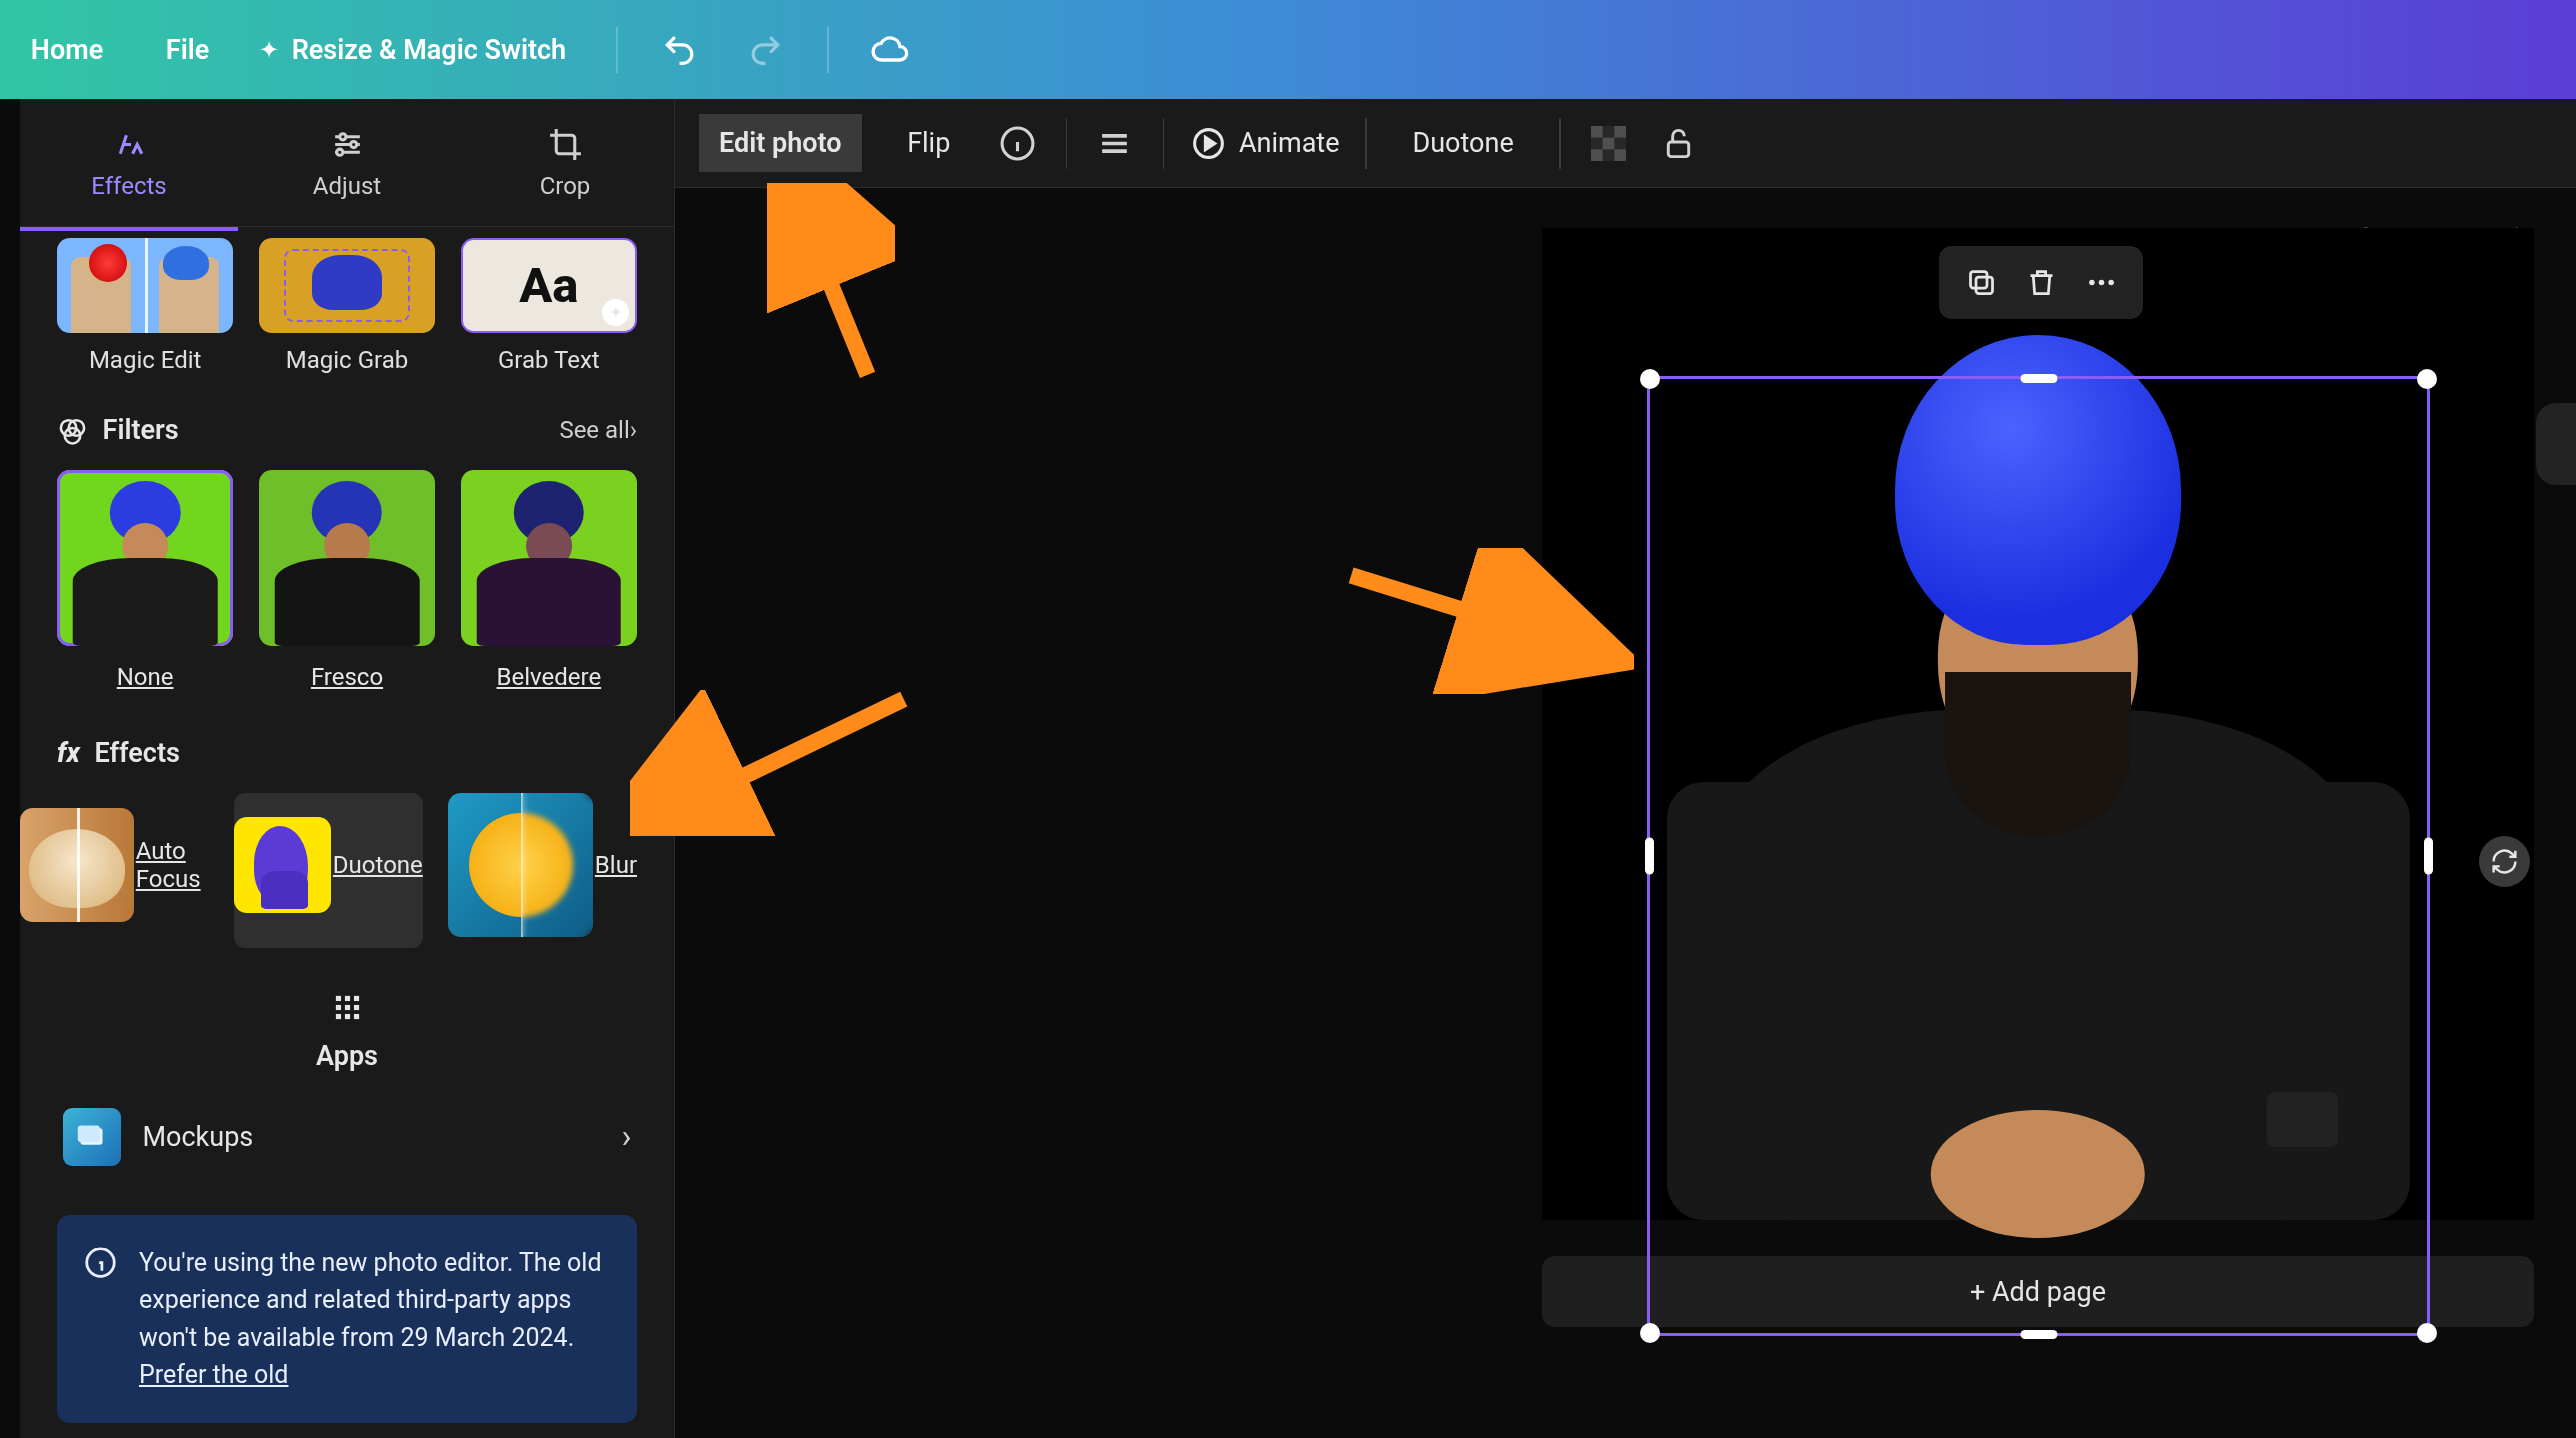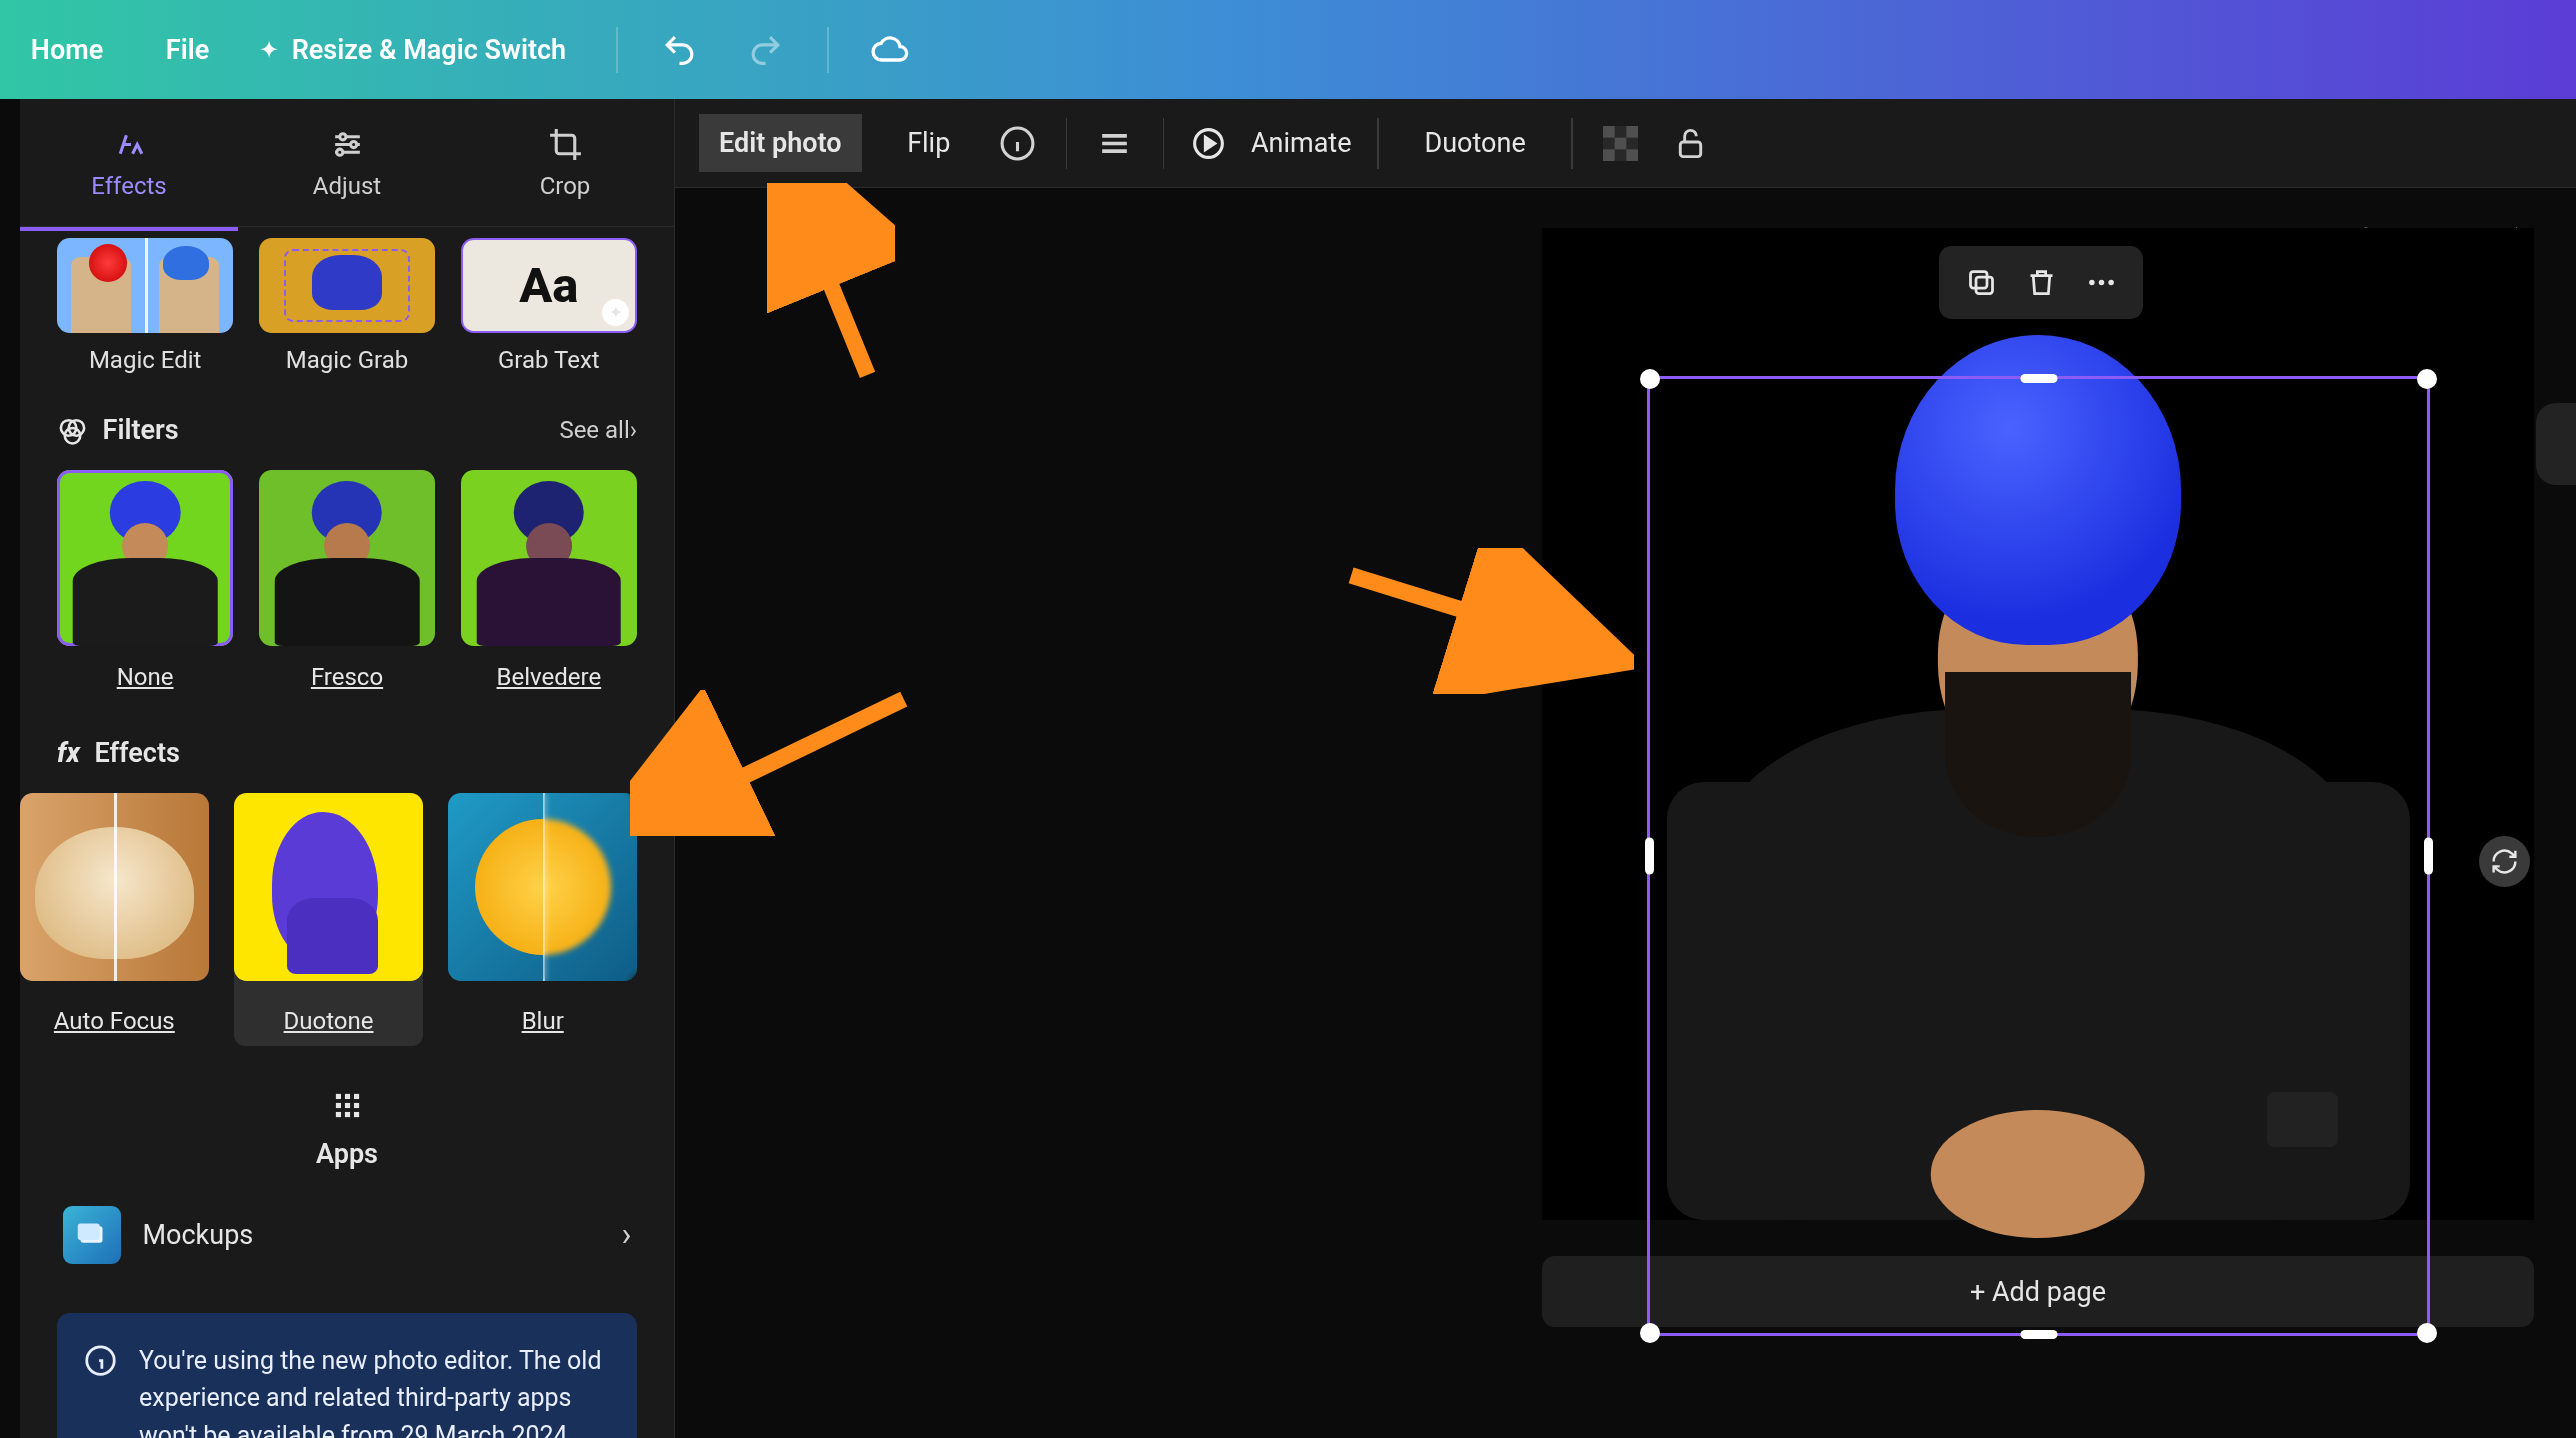--- a/index.html
+++ b/index.html
@@ -56,21 +56,21 @@
   .sect-head { display:flex; align-items:center; justify-content:space-between; margin: 40px 0 24px 0; }
   .sect-head .t { display:flex; align-items:center; gap:14.6px; font-size:27px; font-weight:600; }
   .sect-head .see { font-size:24px; color:#cfcfcf; cursor:pointer; display:flex; align-items:center; gap:0; }
 
   .filter-row, .fx-row { display:flex; gap: 25.6px; text-decoration: underline; }
   .filter-card { flex:1; display:flex; flex-direction:column; align-items:center; gap:16.4px; cursor:pointer; }
   .filter-card .img { width:100%; aspect-ratio:1/1; border-radius:12.8px; overflow:hidden; position:relative; }
   .filter-card.selected .img { outline: 3.7px solid #8b5cf6; outline-offset:-3.7px; }
   .filter-card .lbl { font-size:24px; }
 
-  .fx-card { flex:1; display:flex; flex-direction:column; align-items:center; gap:26px; cursor:pointer; border-radius:11px; padding-bottom:11px; }
+  .fx-card { flex:1; display:flex; flex-direction:row; align-items:center; gap:2px; cursor:pointer; border-radius:11px; padding-bottom:11px; }
   .fx-card.sel { background:#2f2f2f; }
   .fx-card .img { width:100%; aspect-ratio:1/1; border-radius:12.8px; overflow:hidden; position:relative; }
   .fx-card .lbl { font-size:24px; }
 
   .apps-head { display:flex; align-items:center; gap:16.4px; font-size:27px; font-weight:600; margin: 44px 0 27px 0; flex-direction: column; }
   .app-row { display:flex; align-items:center; gap:22px; padding:9px 5.5px; cursor:pointer; border-radius:9px; }
   .app-row .icon { width:58px; height:58px; border-radius:9px; background: linear-gradient(135deg,#3bb4d6,#1e6fb8); display:flex; align-items:center; justify-content:center; }
   .app-row .name { flex:1; font-size:27px; }
 
   .notice { margin-top: 40px; background:#19305a; border-radius:12.8px; padding: 29px 29px 29px 82px; position:relative; font-size:25px; line-height:1.5; color:#e8eefb; }
@@ -334,21 +334,21 @@
         <path d="M12 8h.01M12 11v6"></path>
       </svg>
   </div>
   <div class="vdiv"></div>
   <div class="ico">
     <svg width="37" height="37" viewBox="0 0 24 24" fill="none" stroke="#e6e6e6" stroke-width="2.4">
         <path d="M4 7h16M4 12h16M4 17h16"></path>
       </svg>
   </div>
   <div class="vdiv"></div>
-  <div style="display:flex;align-items:center;gap:24px;cursor:pointer">
+  <div style="display:flex;align-items:center;gap:12px;cursor:pointer">
     <svg width="37" height="37" viewBox="0 0 24 24" fill="none" stroke="#e6e6e6" stroke-width="2">
         <circle cx="12" cy="12" r="9"></circle>
         <path d="M10 8l6 4-6 4z" fill="#e6e6e6"></path>
       </svg>
     <span class="btn" style="padding:0">Animate</span>
   </div>
   <div class="vdiv"></div>
   <div class="btn">Duotone</div>
   <div class="vdiv"></div>
   <div class="ico">

